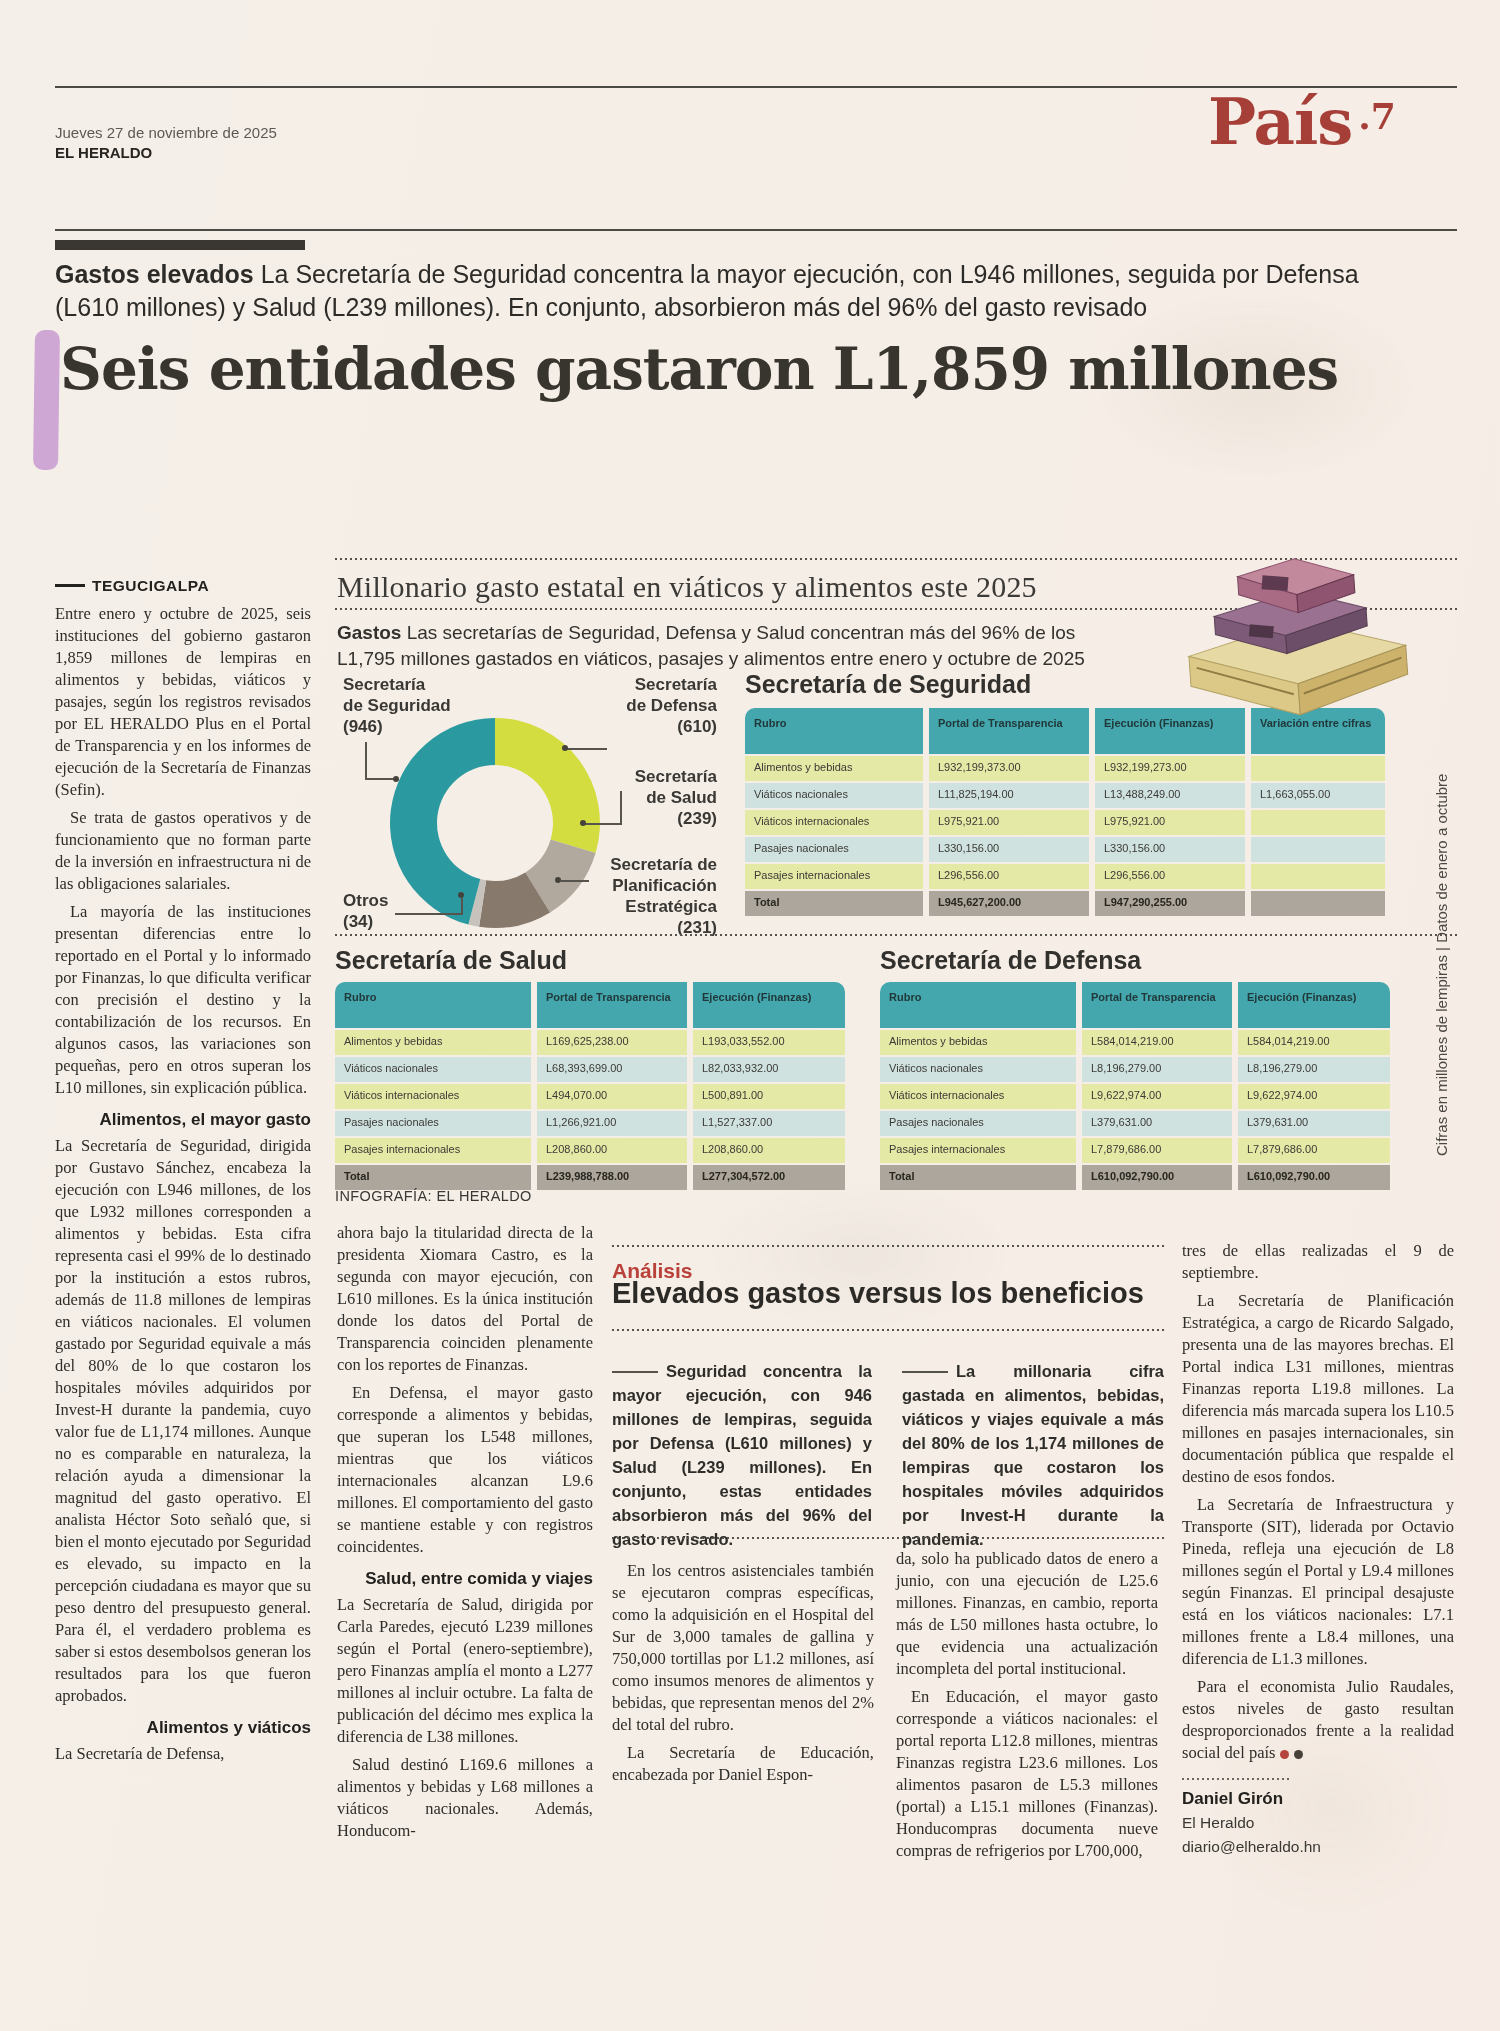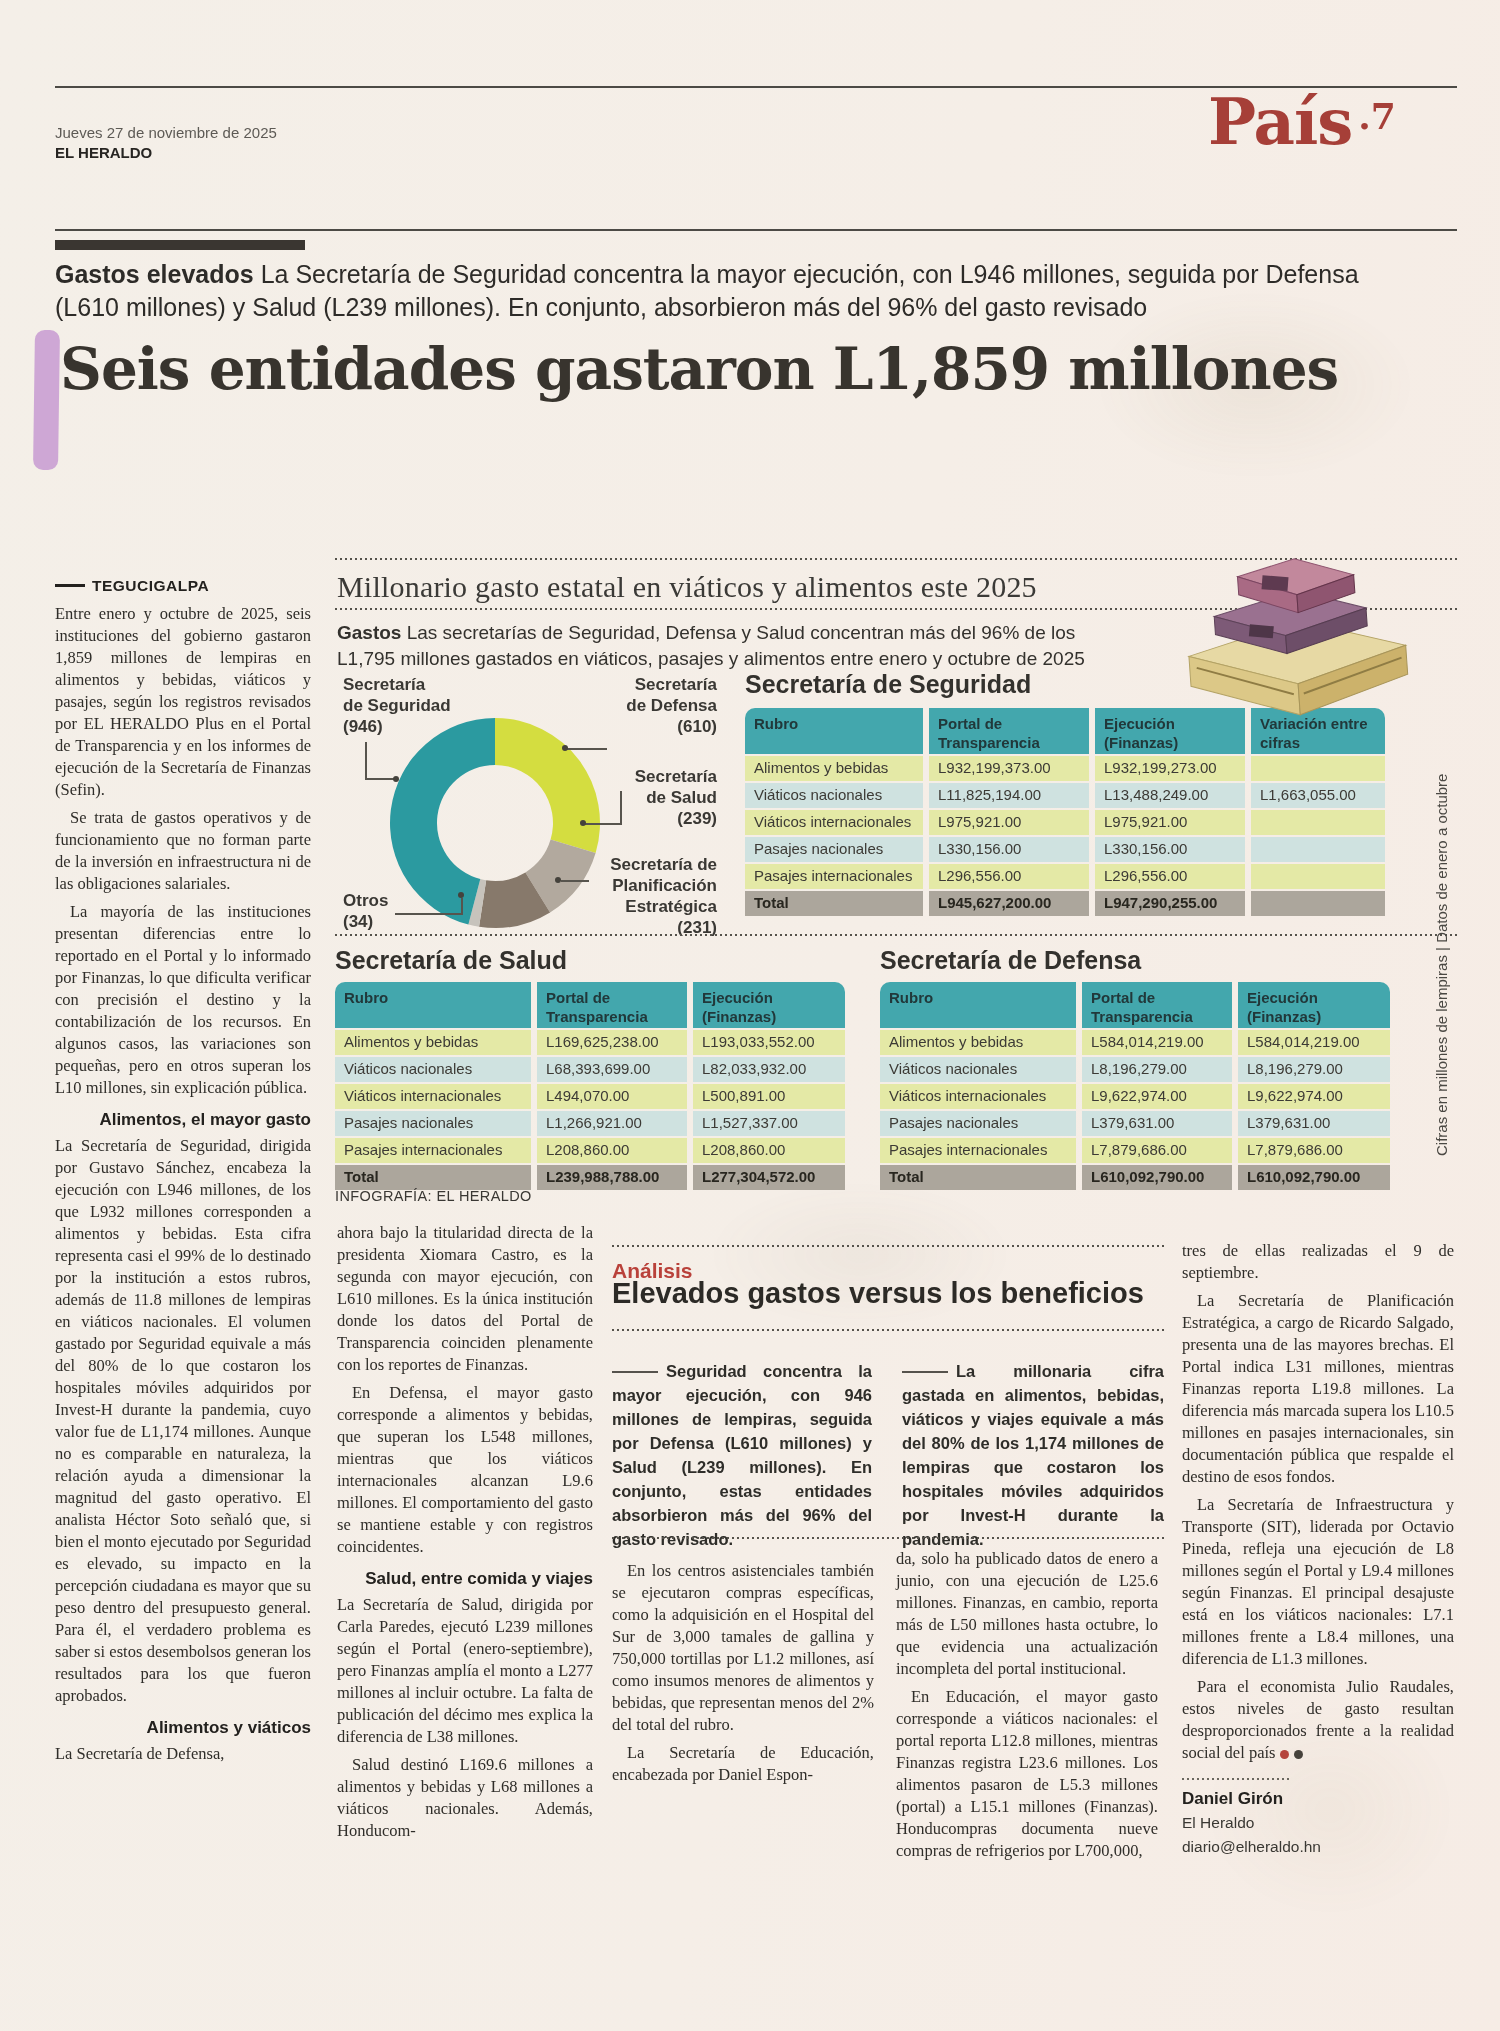--- a/index.html
+++ b/index.html
@@ -46,21 +46,21 @@
   .ig-sub b{font-weight:700;}
   .ig-credit{position:absolute;font-family:"Liberation Sans",sans-serif;font-size:14.5px;letter-spacing:.4px;color:#3a3834;}
   .vnote{position:absolute;writing-mode:vertical-rl;transform:rotate(180deg);
     font-family:"Liberation Sans",sans-serif;font-size:15px;color:#4a4843;}
   .dlabel{position:absolute;font-family:"Liberation Sans",sans-serif;font-weight:700;font-size:17px;
     line-height:21px;color:#3a3834;white-space:pre-line;}
   .tr{text-align:right;}
   .cline{position:absolute;background:#57544d;}
   .cdot{position:absolute;width:6px;height:6px;border-radius:50%;background:#45423c;}
   .tbl-title{position:absolute;font-family:"Liberation Sans",sans-serif;font-weight:700;font-size:25px;color:#33312d;}
-  .igtable{position:absolute;font-family:"Liberation Sans",sans-serif;font-size:15px;}
+  .igtable{position:absolute;font-family:"Liberation Sans",sans-serif;font-size:11px;}
   .trow{display:grid;column-gap:6px;margin-bottom:2px;}
   .cols4 .trow{grid-template-columns:178px 160px 150px 1fr;}
   .cols3 .trow{grid-template-columns:196px 150px 1fr;}
   .tcell{padding:2px 9px;line-height:19px;color:#3c3a35;}
   .thead{min-height:46px;}
   .thead .tcell{background:#43a7ad;font-weight:700;color:#21383a;padding-top:6px;}
   .thead .tcell:first-child{border-top-left-radius:10px;}
   .thead .tcell:last-child{border-top-right-radius:10px;}
   .rlime .tcell{background:#e4e9a6;}
   .rblue .tcell{background:#cfe2e0;}

